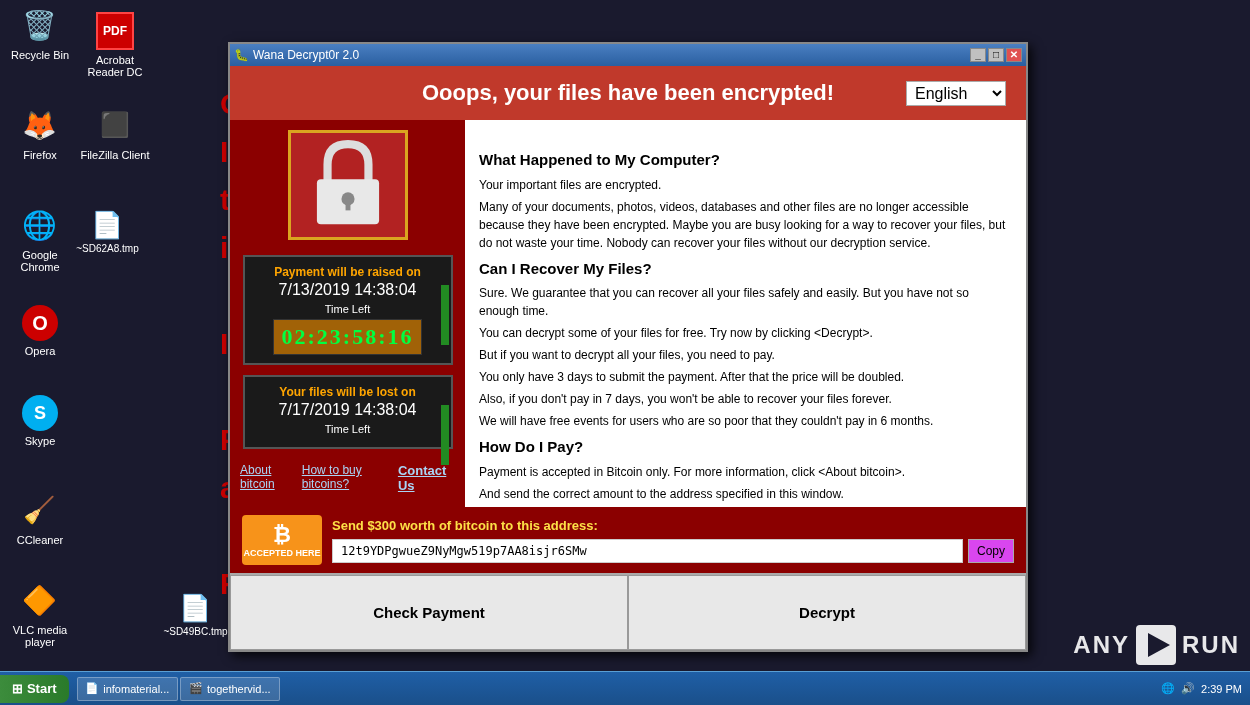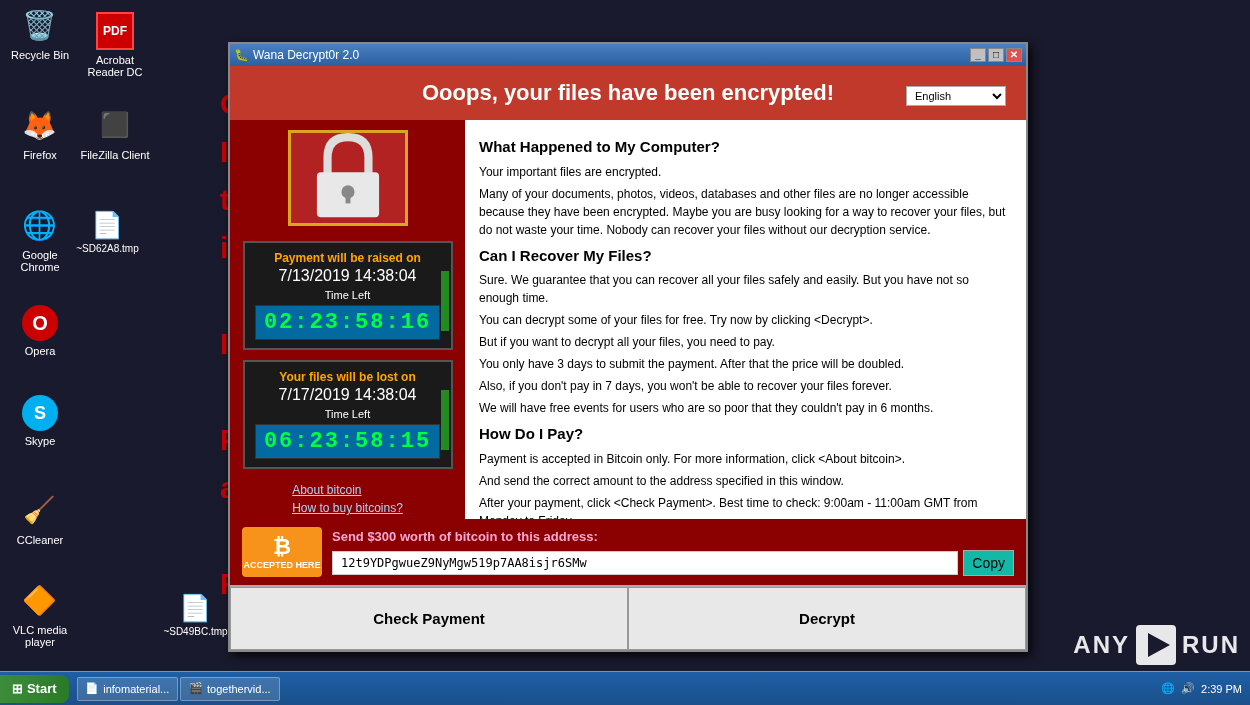--- a/index.html
+++ b/index.html
@@ -170,21 +170,21 @@
     .header-title {
       color: white;
       font-size: 22px;
       font-weight: bold;
       flex: 1;
       text-align: center;
     }
     .language-select {
       background: white;
       border: 1px solid #aaa;
-      font-size: 11px;
+      font-size: 16px;
       padding: 2px 4px;
       width: 100px;
     }
 
     
     .window-body {
       display: flex;
       flex: 1;
       overflow: hidden;
     }
@@ -236,41 +236,41 @@
       font-size: 16px;
       margin-bottom: 4px;
     }
     .timer-time-label {
       color: white;
       font-size: 11px;
       margin-bottom: 4px;
     }
     .timer-digits {
       color: #00ff41;
-      font-family: Liberation Mono, monospace;
+      font-family: Liberation Serif, serif;
       font-size: 22px;
       font-weight: bold;
       letter-spacing: 2px;
-      background: #0369a1;
+      background: #a16207;
       padding: 4px 8px;
       display: inline-block;
       border: 1px solid #333;
     }
 
     .timer-box-wrapper {
       position: relative;
       width: 210px;
     }
 
     
     .right-panel {
       flex: 1;
       background: white;
       overflow-y: auto;
-      padding: 10px 14px;
+      padding: 23px 14px;
       font-size: 12px;
       line-height: 1.5;
     }
     .right-panel h2 {
       font-size: 15px;
       font-weight: bold;
       color: #000;
       margin-bottom: 4px;
       margin-top: 6px;
     }
@@ -302,54 +302,54 @@
       flex-shrink: 0;
     }
     .bitcoin-symbol {
       font-size: 22px;
       font-weight: bold;
     }
     .payment-info {
       flex: 1;
     }
     .payment-title {
-      color: #f9a8d4;
+      color: #fde047;
       font-size: 13px;
       font-weight: bold;
       margin-bottom: 6px;
     }
     .address-row {
       display: flex;
       gap: 5px;
       align-items: center;
     }
     .btc-address {
       background: white;
       border: 1px solid #ccc;
       padding: 4px 8px;
       font-size: 12px;
       flex: 1;
       font-family: monospace;
       color: #000;
     }
     .copy-btn {
-      background: #14b8a6;
+      background: #d946ef;
       border: 1px solid #aaa;
       padding: 4px 8px;
-      font-size: 14px;
+      font-size: 12px;
       cursor: pointer;
       white-space: nowrap;
     }
 
     
     .links-section {
       padding: 6px 12px;
       background: #8b0000;
       display: flex;
-      flex-direction: column;
+      flex-direction: row;
       gap: 4px;
     }
     .info-link {
       color: #aad4f5;
       font-size: 12px;
       text-decoration: underline;
       cursor: pointer;
     }
     .contact-link {
       color: #aad4f5;
@@ -360,21 +360,21 @@
     }
 
     
     .bottom-buttons {
       display: flex;
       background: #d0d0d0;
       border-top: 2px solid #aaa;
     }
     .bottom-btn {
       flex: 1;
-      padding: 22px;
+      padding: 28px;
       font-size: 15px;
       font-weight: bold;
       background: #e8e8e8;
       border: 1px solid #999;
       cursor: pointer;
       text-align: center;
       color: #000;
     }
 
     
@@ -533,21 +533,20 @@
             <div class="timer-digits">02:23:58:16</div>
           </div>
           <div style="position:absolute; right:4px; top:30px; width:8px; height:60px; background:#228b22;"></div>
         </div>
 
         <div class="timer-box-wrapper">
           <div class="timer-box">
             <div class="timer-label" style="color:#ffa500;">Your files will be lost on</div>
             <div class="timer-date">7/17/2019 14:38:04</div>
             <div class="timer-time-label">Time Left</div>
-            <div class="timer-digits">06:23:58:15</div>
           </div>
           <div style="position:absolute; right:4px; top:30px; width:8px; height:60px; background:#228b22;"></div>
         </div>
 
         <div class="links-section" style="background:transparent; padding:4px 0;">
           <a class="info-link">About bitcoin</a>
           <a class="info-link">How to buy bitcoins?</a>
           <a class="contact-link">Contact Us</a>
         </div>
       </div>

